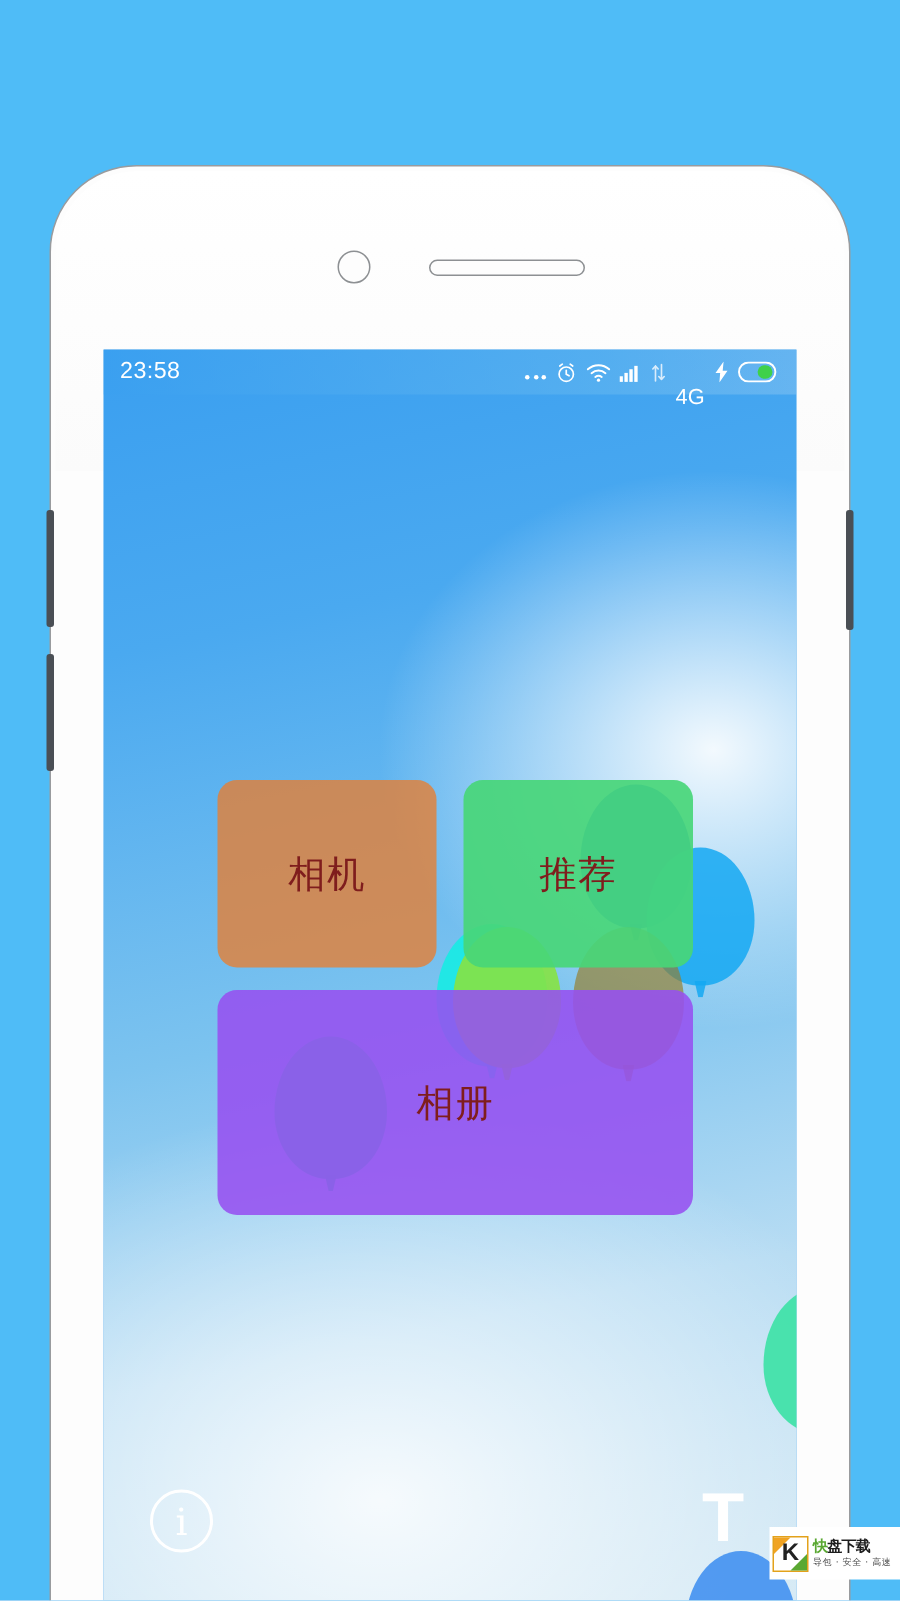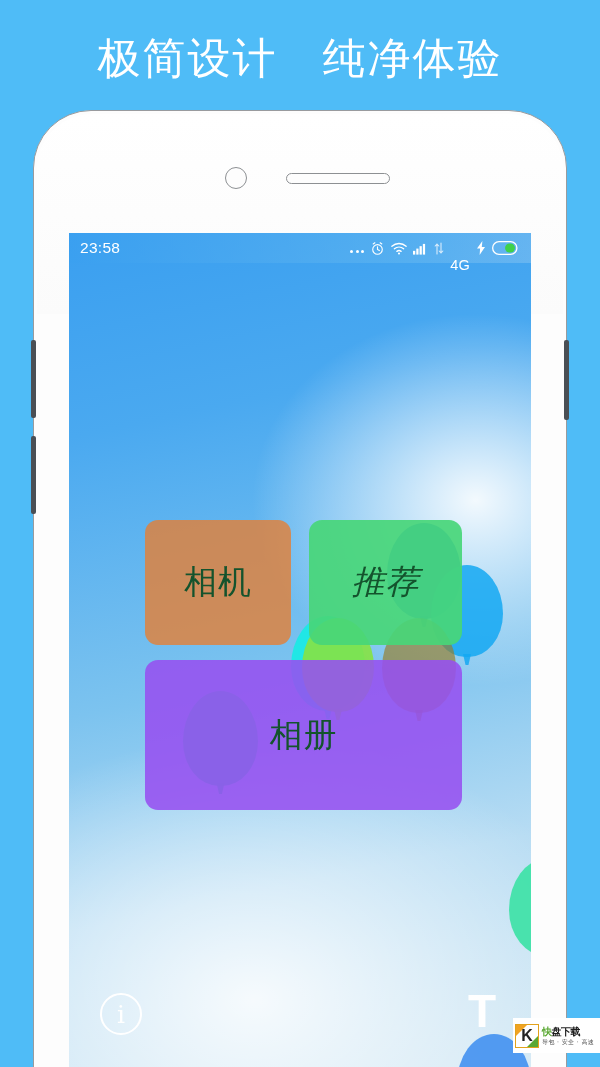--- a/index.html
+++ b/index.html
@@ -166,28 +166,28 @@
     clip-path: polygon(0 0, 100% 0, 68% 100%, 32% 100%);
   }
 
   
   .tile {
     position: absolute;
     border-radius: 13px;
     display: flex;
     align-items: center;
     justify-content: center;
-    color: #14532d;
-    font-size: 33px;
+    color: #7f1d1d;
+    font-size: 25px;
     letter-spacing: 1px;
     font-family: "DejaVu Sans", "Liberation Sans", sans-serif;
     text-align: center;
   }
   #tile-camera { left: 76px; top: 287px; width: 146px; height: 125px; background: rgba(232,126,48,0.78); }
-  #tile-recommend { left: 240px; top: 287px; width: 153px; height: 125px; background: rgba(72,214,120,0.92); font-style: italic; }
+  #tile-recommend { left: 240px; top: 287px; width: 153px; height: 125px; background: rgba(72,214,120,0.92); }
   #tile-album { left: 76px; top: 427px; width: 317px; height: 150px; background: rgba(150,80,240,0.88); }
 
   
   .info-btn {
     position: absolute;
     left: 31px;
     top: 760px;
     width: 42px;
     height: 42px;
     border: 2.5px solid #ffffff;
@@ -269,21 +269,20 @@
     white-space: nowrap;
     margin-top: 2px;
     font-family: "DejaVu Sans", "Liberation Sans", sans-serif;
   }
 </style>
 </head>
 <body>
 
 <div id="promo">
 
-  <div class="headline">极简设计　纯净体验</div>
 
   <div class="phone">
     <div class="phone-inner-sheen"></div>
   </div>
   <div class="camera-dot"></div>
   <div class="speaker-slot"></div>
   <div class="btn-vol-up"></div>
   <div class="btn-vol-down"></div>
   <div class="btn-power"></div>
 

